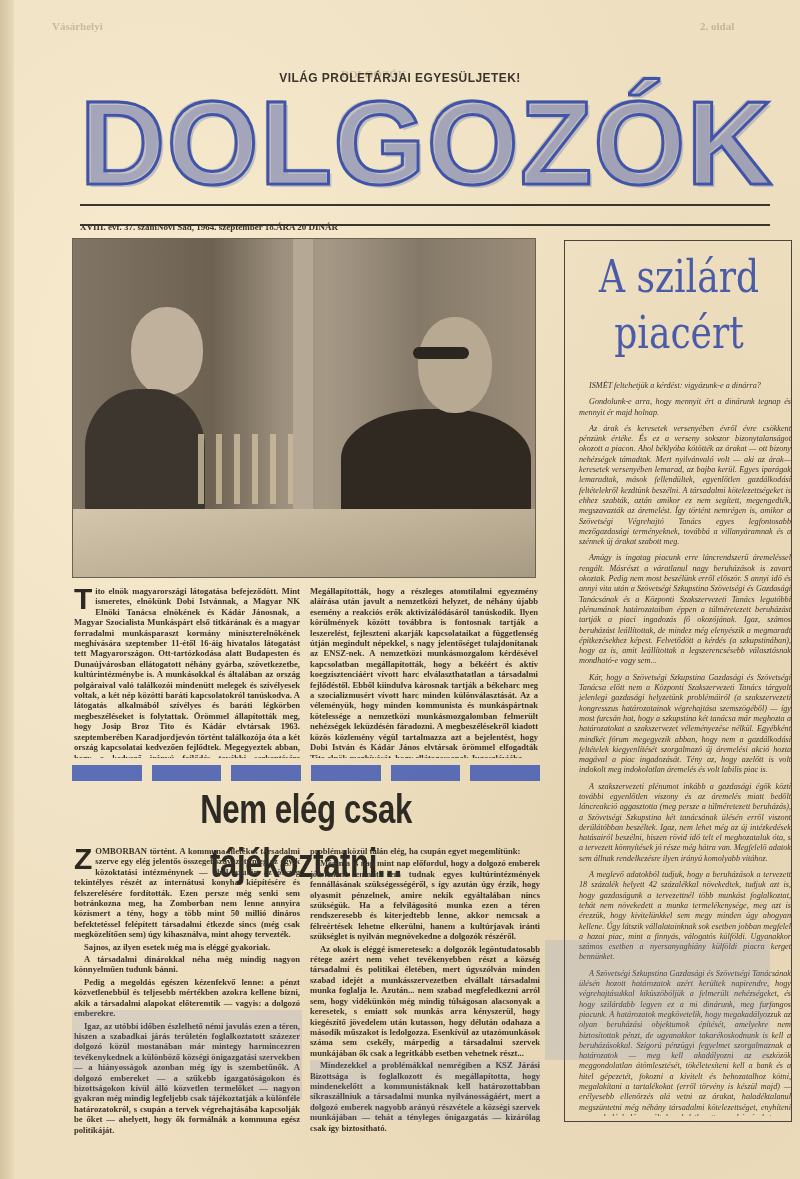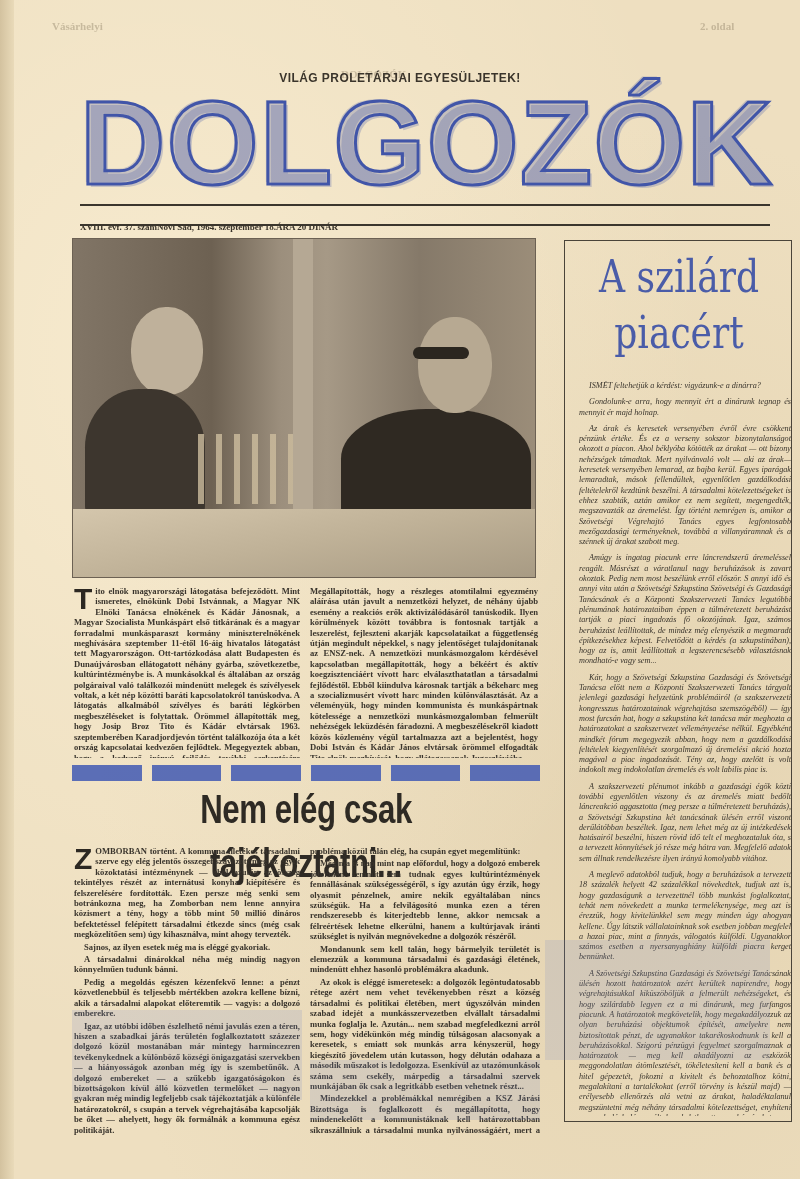--- a/index.html
+++ b/index.html
@@ -157,21 +157,20 @@
   <p style="text-indent:0">OMBORBAN történt. A kommuna illetékes társadalmi szerve egy elég jelentős összeget szavazott meg az egyik közoktatási intézménynek — ahol azután az összeg tekintélyes részét az internátusi konyha kiépítésére és felszerelésére fordították. Ezen persze még senki sem botránkozna meg, ha Zomborban nem lenne annyira közismert a tény, hogy a több mint 50 millió dináros befektetéssel felépített társadalmi étkezde sincs (még csak megközelítően sem) úgy kihasználva, mint ahogy tervezték.</p>
   <p>Sajnos, az ilyen esetek még ma is eléggé gyakoriak.</p>
   <p>A társadalmi dinárokkal néha még mindig nagyon könnyelműen tudunk bánni.</p>
   <p>Pedig a megoldás egészen kézenfekvő lenne: a pénzt közvetlenebbül és teljesebb mértékben azokra kellene bízni, akik a társadalmi alapokat előteremtik — vagyis: a dolgozó emberekre.</p>
   <p>Igaz, az utóbbi időben észlelhető némi javulás ezen a téren, hiszen a szabadkai járás területén foglalkoztatott százezer dolgozó közül mostanában már mintegy harmincezren tevékenykednek a különböző községi önigazgatási szervekben — a hiányosságok azonban még így is szembetűnők. A dolgozó embereket — a szűkebb igazgatóságokon és bizottságokon kívül álló közvetlen termelőket — nagyon gyakran még mindig legfeljebb csak tájékoztatják a különféle határozatokról, s csupán a tervek végrehajtásába kapcsolják be őket — ahelyett, hogy ők formálnák a kommuna egész politikáját.</p>
 
 </div>
 <div class="col-text" style="left:310px;top:846px;width:230px;height:290px;">
   <p style="text-indent:0">probléma közül talán elég, ha csupán egyet megemlítünk:</p>
   <p>Még ma is nap mint nap előfordul, hogy a dolgozó emberek jóformán semmit sem tudnak egyes kultúrintézmények fennállásának szükségességéről, s így azután úgy érzik, hogy olyasmit pénzelnek, amire nekik egyáltalában nincs szükségük. Ha a felvilágosító munka ezen a téren rendszeresebb és kiterjedtebb lenne, akkor nemcsak a félreértések lehetne elkerülni, hanem a kultúrjavak iránti szükséglet is nyilván megnövekedne a dolgozók részéről.</p>
-  <p>Mondanunk sem kell talán, hogy bármelyik területét is elemezzük a kommuna társadalmi és gazdasági életének, mindenütt ehhez hasonló problémákra akadunk.</p>
   <p>Az okok is eléggé ismeretesek: a dolgozók legöntudatosabb rétege azért nem vehet tevékenyebben részt a község társadalmi és politikai életében, mert úgyszólván minden szabad idejét a munkásszervezetben elvállalt társadalmi munka foglalja le. Azután... nem szabad megfeledkezni arról sem, hogy vidékünkön még mindig túlságosan alacsonyak a keresetek, s emiatt sok munkás arra kényszerül, hogy kiegészítő jövedelem után kutasson, hogy délután odahaza a második műszakot is ledolgozza. Esenkívül az utazómunkások száma sem csekély, márpedig a társadalmi szervek munkájában ők csak a legritkább esetben vehetnek részt...</p>
   <p>Mindezekkel a problémákkal nemrégiben a KSZ Járási Bizottsága is foglalkozott és megállapította, hogy mindenekelőtt a kommunistáknak kell határozottabban síkraszállniuk a társadalmi munka nyilvánosságáért, mert a dolgozó emberek nagyobb arányú részvétele a községi szervek munkájában — tehát a tényleges önigazgatás — kizárólag csak így biztosítható.</p>
 
 </div>
 
 <div class="sidebox">
   <div class="sidebox-title">
     <div>A szilárd</div>
     <div>piacért</div>
   </div>

